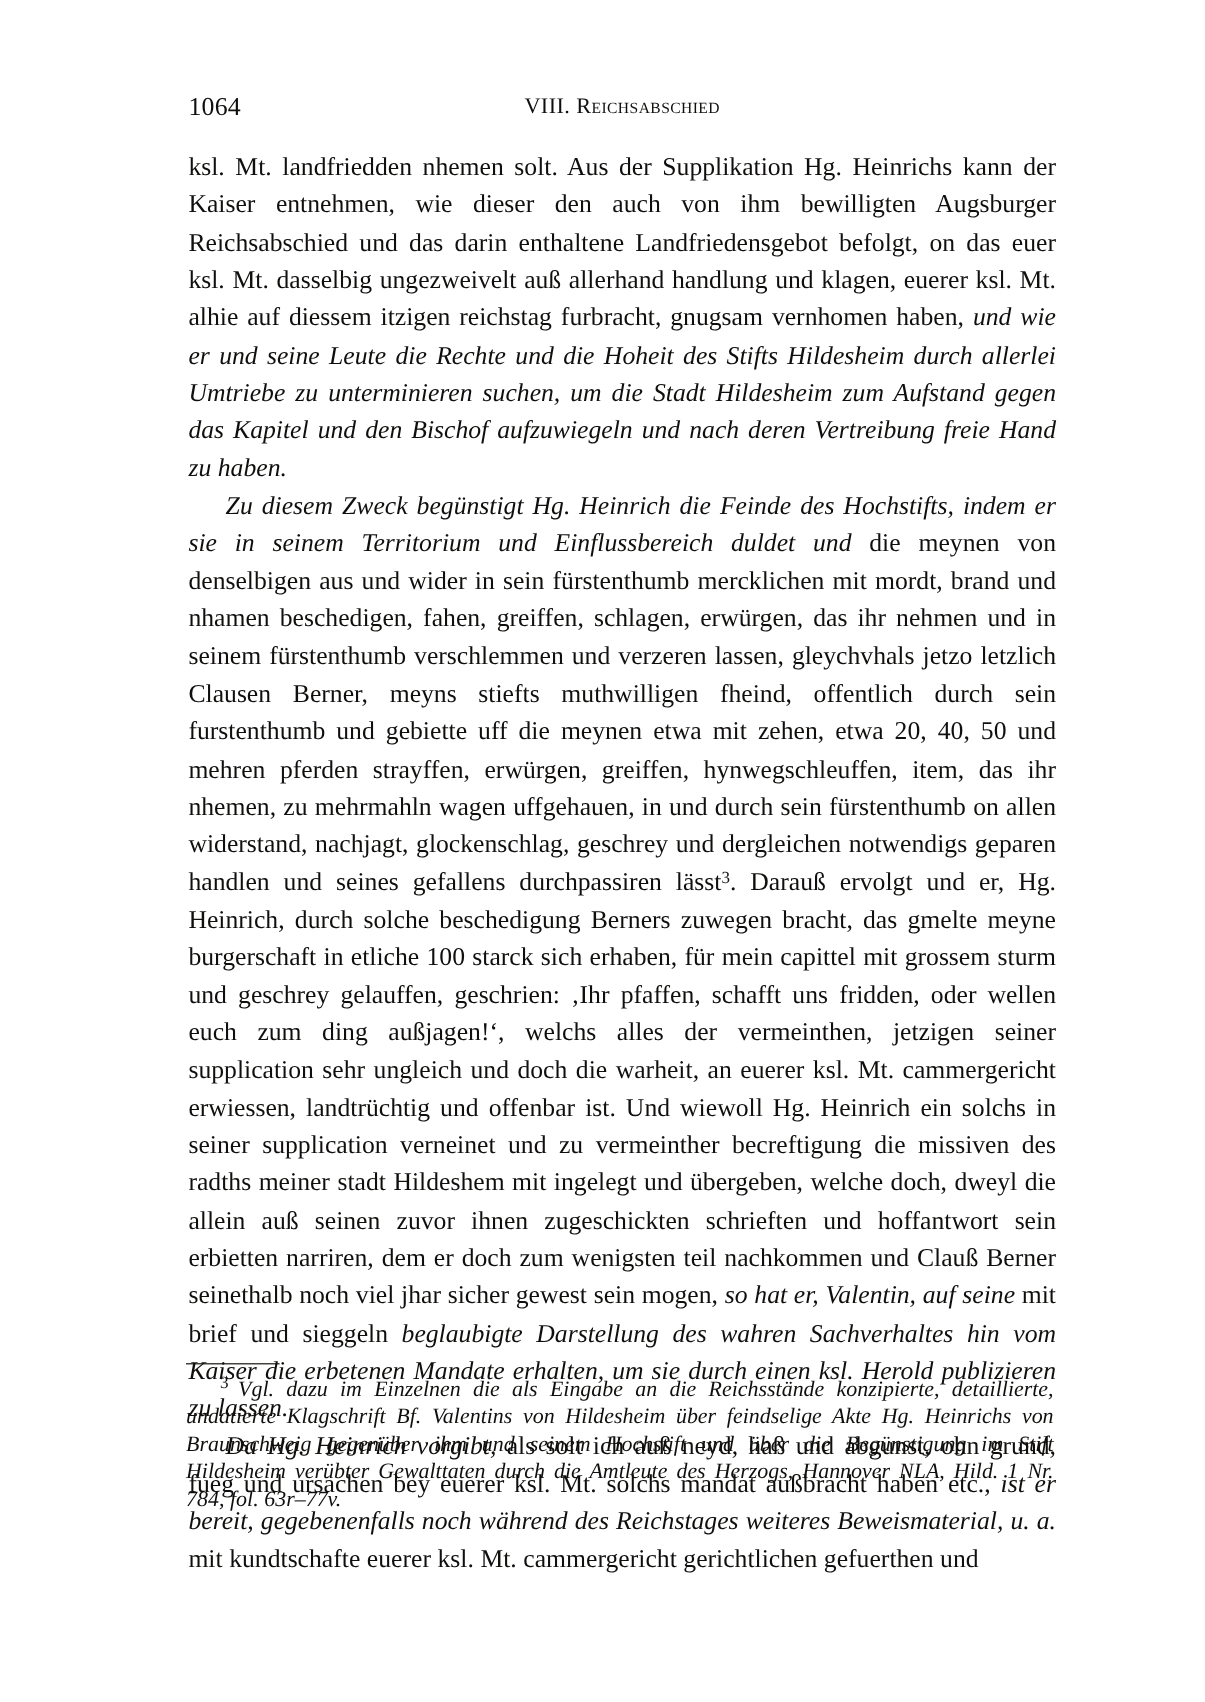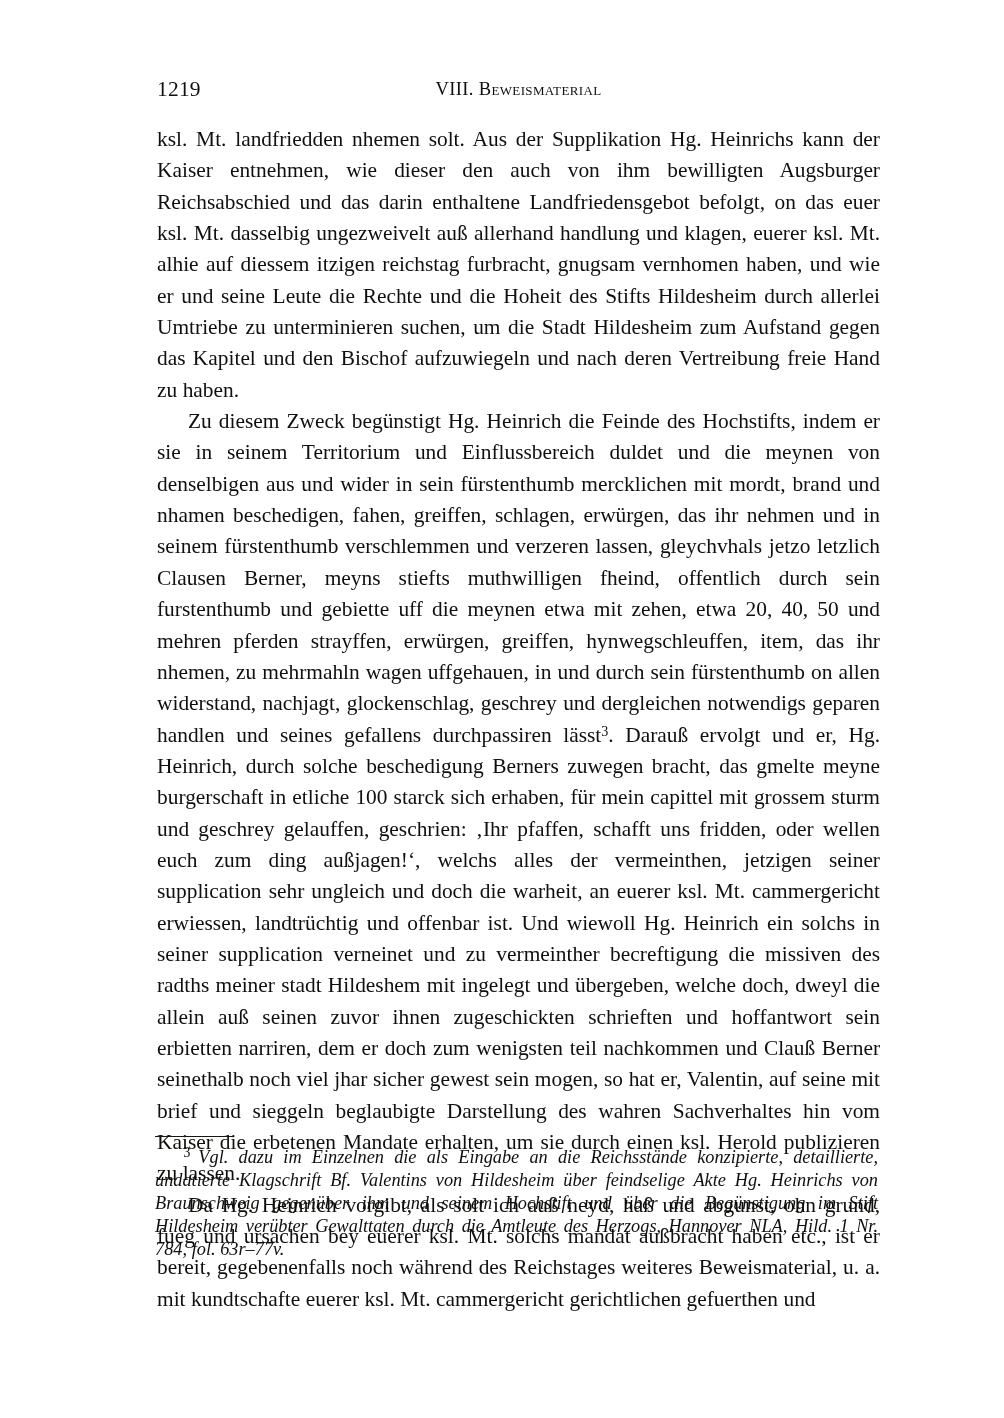--- a/index.html
+++ b/index.html
@@ -64,21 +64,21 @@
     hyphens: none;
     word-spacing: 0.1px;
   }
   .textblock p {
     margin: 0;
     text-indent: 0;
   }
   .textblock p.ind {
     text-indent: 1.45em;
   }
-  .it { }
+  .it { font-style: italic; }
   sup.fnref {
     font-size: 0.66em;
     vertical-align: 0.46em;
     line-height: 0;
   }
 
   
   .footnotes {
     position: absolute;
     left: 155px;
@@ -107,22 +107,22 @@
     line-height: 0;
     padding-right: 0.55em;
   }
 </style>
 </head>
 <body>
 
 <div class="page">
 
   <div class="runninghead">
-    <span class="folio">1219</span>
-    <span class="headtitle">VIII. Beweismaterial</span>
+    <span class="folio">1064</span>
+    <span class="headtitle">VIII. Reichsabschied</span>
   </div>
 
   <div class="textblock">
       <p class=""><span>ksl. Mt. landfriedden nhemen solt. Aus der Supplikation Hg. Heinrichs kann der Kaiser entnehmen, wie dieser den auch von ihm bewilligten Augsburger Reichsabschied und das darin enthaltene Landfriedensgebot befolgt, on das euer ksl. Mt. dasselbig ungezweivelt auß allerhand handlung und klagen, euerer ksl. Mt. alhie auf diessem itzigen reichstag furbracht, gnugsam vernhomen haben, </span><span class="it">und wie er und seine Leute die Rechte und die Hoheit des Stifts Hildesheim durch allerlei Umtriebe zu unterminieren suchen, um die Stadt Hildesheim zum Aufstand gegen das Kapitel und den Bischof aufzuwiegeln und nach deren Vertreibung freie Hand zu haben.</span></p>
       <p class="ind"><span class="it">Zu diesem Zweck begünstigt Hg. Heinrich die Feinde des Hochstifts, indem er sie in seinem Territorium und Einflussbereich duldet und </span><span>die meynen von denselbigen aus und wider in sein fürstenthumb mercklichen mit mordt, brand und nhamen beschedigen, fahen, greiffen, schlagen, erwürgen, das ihr nehmen und in seinem fürstenthumb verschlemmen und verzeren lassen, gleychvhals jetzo letzlich Clausen Berner, meyns stiefts muthwilligen fheind, offentlich durch sein furstenthumb und gebiette uff die meynen etwa mit zehen, etwa 20, 40, 50 und mehren pferden strayffen, erwürgen, greiffen, hynwegschleuffen, item, das ihr nhemen, zu mehrmahln wagen uffgehauen, in und durch sein fürstenthumb on allen widerstand, nachjagt, glockenschlag, geschrey und dergleichen notwendigs geparen handlen und seines gefallens durchpassiren lässt</span><sup class="fnref">3</sup><span>. Darauß ervolgt und er, Hg. Heinrich, durch solche beschedigung Berners zuwegen bracht, das gmelte meyne burgerschaft in etliche 100 starck sich erhaben, für mein capittel mit grossem sturm und geschrey gelauffen, geschrien: ‚Ihr pfaffen, schafft uns fridden, oder wellen euch zum ding außjagen!‘, welchs alles der vermeinthen, jetzigen seiner supplication sehr ungleich und doch die warheit, an euerer ksl. Mt. cammergericht erwiessen, landtrüchtig und offenbar ist. Und wiewoll Hg. Heinrich ein solchs in seiner supplication verneinet und zu vermeinther becreftigung die missiven des radths meiner stadt Hildeshem mit ingelegt und übergeben, welche doch, dweyl die allein auß seinen zuvor ihnen zugeschickten schrieften und hoffantwort sein erbietten narriren, dem er doch zum wenigsten teil nachkommen und Clauß Berner seinethalb noch viel jhar sicher gewest sein mogen, </span><span class="it">so hat er, Valentin, auf seine </span><span>mit brief und sieggeln </span><span class="it">beglaubigte Darstellung des wahren Sachverhaltes hin vom Kaiser die erbetenen Mandate erhalten, um sie durch einen ksl. Herold publizieren zu lassen.</span></p>
       <p class="ind"><span class="it">Da Hg. Heinrich vorgibt, </span><span>als solt ich auß neyd, haß und abgunst, ohn grund, fueg und ursachen bey euerer ksl. Mt. solchs mandat außbracht haben etc., </span><span class="it">ist er bereit, gegebenenfalls noch während des Reichstages weiteres Beweismaterial, u. a. </span><span>mit kundtschafte euerer ksl. Mt. cammergericht gerichtlichen gefuerthen und</span></p>
     </div>
 
   <div class="footnotes">
     <div class="fnrule"></div>

